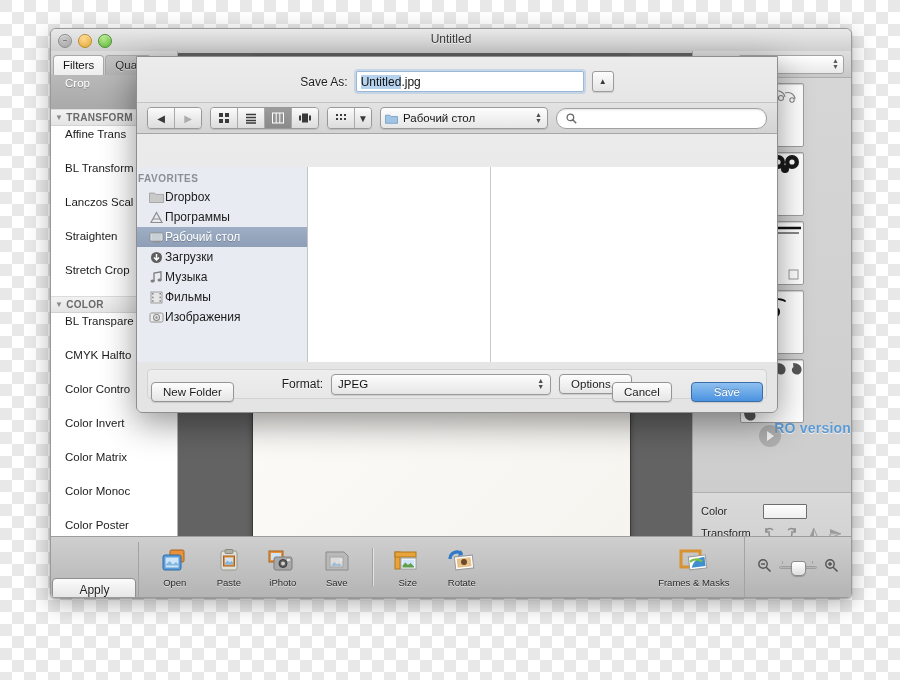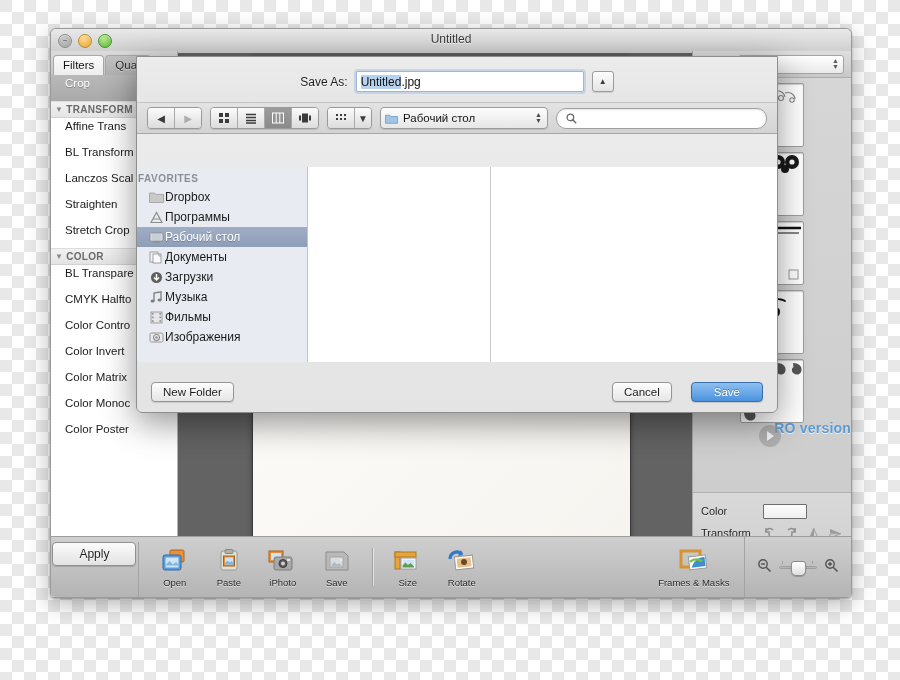--- a/index.html
+++ b/index.html
@@ -42,21 +42,21 @@
   .left-pane{width:126px;background:#ffffff;border-right:1px solid #b4b4b4;position:relative;}
   .tabbar{height:24px;display:flex;align-items:flex-end;background:linear-gradient(#dcdcdc,#c6c6c6);
           border-bottom:1px solid #a8a8a8;padding-left:2px;}
   .tab{
     font-size:11.5px;color:#2d2d2d;padding:3px 9px 4px;border:1px solid #a8a8a8;
     border-bottom:none;border-radius:4px 4px 0 0;margin-right:1px;
     background:linear-gradient(#c3c3c3,#b2b2b2);text-shadow:0 1px 0 rgba(255,255,255,.5);
   }
   .tab.active{background:linear-gradient(#fbfbfb,#ededed);color:#141414;}
   .flt-list{position:absolute;left:0;right:0;top:24px;bottom:0;background:#fff;overflow:hidden;font-size:11.5px;}
-  .flt-row{padding:2px 6px 12px 14px;color:#1b1b1b;white-space:nowrap;}
+  .flt-row{padding:2px 6px 20px 14px;color:#1b1b1b;white-space:nowrap;}
   .flt-row.sel{background:linear-gradient(#b9b9b9,#a9a9a9);color:#fff;text-shadow:0 1px 0 rgba(0,0,0,.25);padding-left:14px;}
   .flt-group{
     padding:2px 6px 2px 4px;font-size:10px;font-weight:bold;color:#6a6a6a;letter-spacing:.3px;
     background:linear-gradient(#f2f2f2,#e4e4e4);border-top:1px solid #dcdcdc;border-bottom:1px solid #d2d2d2;
     white-space:nowrap;
   }
   .tri{display:inline-block;margin-right:3px;color:#8a8a8a;font-size:8px;transform:translateY(-1px);}
 
   
   .canvas-wrap{flex:1;position:relative;background:#636363;overflow:hidden;}
@@ -104,21 +104,21 @@
   .slider .tick{position:absolute;top:0;width:1px;height:3px;background:#b3b3b3;}
   .slider .knob{position:absolute;top:0px;width:13px;height:13px;
                 background:linear-gradient(#ffffff,#e3e3e3);border:1px solid #8e8e8e;
                 border-radius:3px 3px 5px 5px;box-shadow:0 1px 1px rgba(0,0,0,.2);}
 
   
   .bottombar{
     position:absolute;left:0;right:0;bottom:0;height:60px;
     background:linear-gradient(#cfcfcf,#b4b4b4);border-top:1px solid #9d9d9d;display:flex;align-items:center;
   }
-  .apply-zone{width:190px;display:flex;align-items:flex-start;justify-content:center;border-right:1px solid #a3a3a3;height:100%;margin-top:10px;}
+  .apply-zone{width:190px;display:flex;align-items:flex-end;justify-content:center;border-right:1px solid #a3a3a3;height:100%;margin-top:10px;}
   .apply-btn{
     font-size:12px;color:#1f1f1f;padding:4px 26px;border:1px solid #8f8f8f;border-radius:4px;
     background:linear-gradient(#fbfbfb,#e2e2e2);box-shadow:0 1px 1px rgba(0,0,0,.15);
     text-shadow:0 1px 0 rgba(255,255,255,.8);
   }
   .tools{flex:1;display:flex;align-items:center;height:100%;padding-left:10px;gap:2px;}
   .tool{width:52px;text-align:center;font-size:9.5px;color:#2a2a2a;text-shadow:0 1px 0 rgba(255,255,255,.6);}
   .tool .ic{height:30px;display:flex;align-items:center;justify-content:center;margin-bottom:1px;}
   .tsep{width:1px;height:38px;background:#a3a3a3;margin:0 7px;box-shadow:1px 0 0 rgba(255,255,255,.55);}
   .zoomzone{width:205px;display:flex;align-items:center;gap:7px;padding-right:12px;
@@ -634,28 +634,20 @@
 
         <div class="fav-item sel">
           <svg width="15" height="13" viewBox="0 0 15 13">
               <rect x="1" y="2" width="13" height="8" rx="1" fill="#e2e6ec" stroke="#8d8d8d" stroke-width=".9"></rect>
               <path d="M2.5 4h10M2.5 6h10M2.5 8h10" stroke="#9aa3ad" stroke-width=".7"></path>
               <path d="M4 11h7" stroke="#8d8d8d" stroke-width="1"></path>
             </svg>
           <span>Рабочий стол</span>
         </div>
 
-        <div class="fav-item">
-          <svg width="15" height="13" viewBox="0 0 15 13">
-              <rect x="1" y="1" width="8" height="10" fill="#f2f2f2" stroke="#8d8d8d" stroke-width=".8"></rect>
-              <rect x="4" y="3" width="8" height="9" fill="#fafafa" stroke="#8d8d8d" stroke-width=".8"></rect>
-              <path d="M10 3v2h2" fill="none" stroke="#8d8d8d" stroke-width=".8"></path>
-            </svg>
-          <span>Документы</span>
-        </div>
 
         <div class="fav-item">
           <svg width="15" height="13" viewBox="0 0 15 13">
               <circle cx="7.5" cy="6.5" r="5.5" fill="#5f5f5f"></circle>
               <path d="M7.5 3v5M5 6.5l2.5 2.5L10 6.5" fill="none" stroke="#fff" stroke-width="1.5"></path>
             </svg>
           <span>Загрузки</span>
         </div>
 
         <div class="fav-item">
@@ -689,20 +681,28 @@
               <circle cx="7.5" cy="6.5" r="1.2" fill="#8d8d8d"></circle>
             </svg>
           <span>Изображения</span>
         </div>
       </div>
 
       <div class="col" style="flex:0 0 182px"></div>
       <div class="col"></div>
     </div>
 
+    <div class="fmt-row">
+      <span class="fmt-lbl">Format:</span>
+      <span class="fmt-pop">
+        <span>JPEG</span>
+        <span class="arrows">▲<br>▼</span>
+      </span>
+      <span class="opt-btn">Options...</span>
+    </div>
 
     <div class="sheet-foot">
       <span class="gbtn">New Folder</span>
       <span class="foot-right">
         <span class="gbtn">Cancel</span>
         <span class="gbtn primary">Save</span>
       </span>
     </div>
   </div>
 

